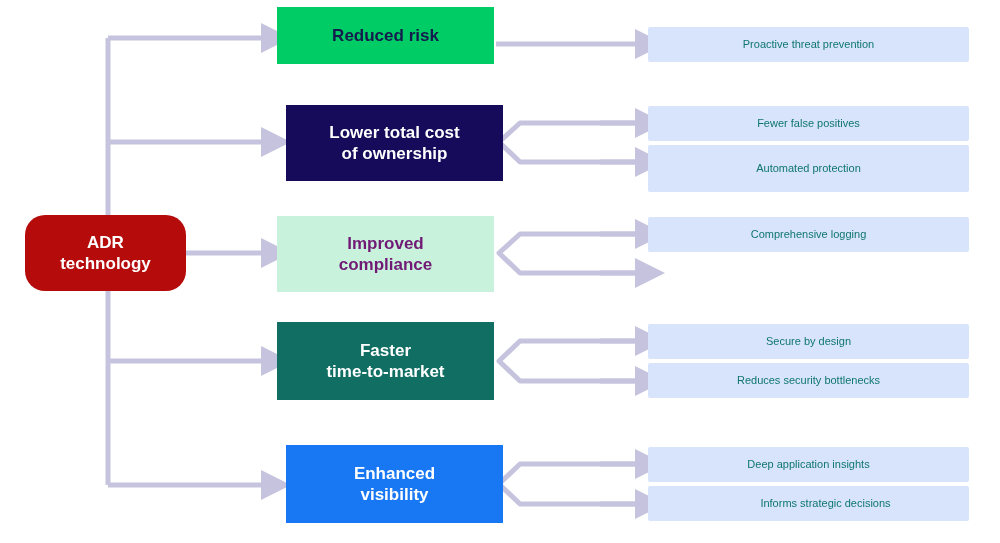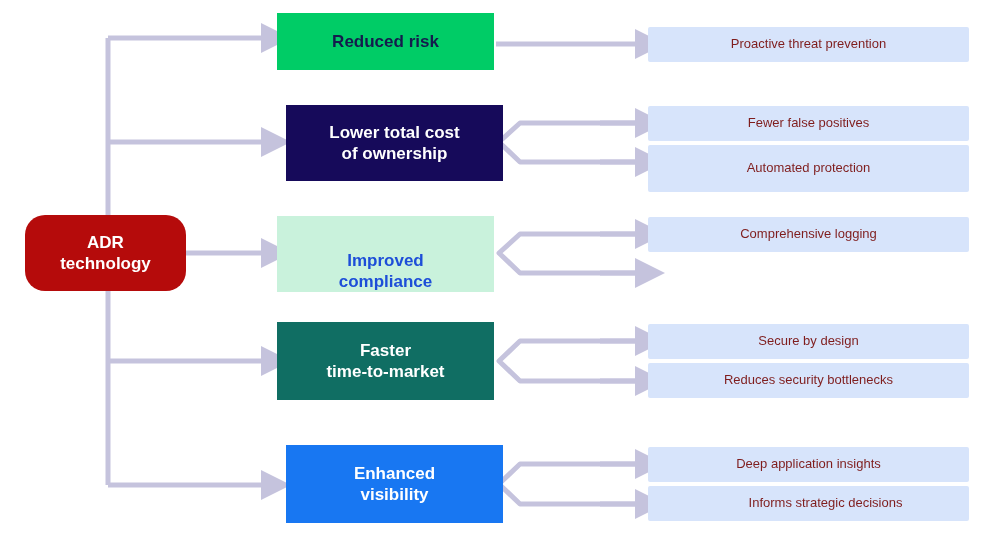--- a/index.html
+++ b/index.html
@@ -34,23 +34,23 @@
     font-size: 17px;
     font-weight: bold;
     color: #ffffff;
     border-radius: 20px;
   }
   .node-benefit {
     font-size: 17px;
     font-weight: bold;
   }
   .node-detail {
-    font-size: 13px;
+    font-size: 11px;
     font-weight: normal;
-    color: #7f1d1d;
+    color: #0f766e;
     border-radius: 2px;
   }
   .node-label {
     white-space: pre-line;
     display: block;
   }
   svg.connectors {
     position: absolute;
     left: 0;
     top: 0;
@@ -101,30 +101,30 @@
       <path d="M600,464 L640,464" fill="none" stroke="#c5c3dd" stroke-width="5" marker-end="url(#arrowhead)"></path>
       <path d="M600,504 L640,504" fill="none" stroke="#c5c3dd" stroke-width="5" marker-end="url(#arrowhead)"></path>
     </g>
   </svg>
 
   <div class="node node-root" style="left:25px; top:215px; width:161px; height:76px; background:#b50b0b;">
     <span class="node-label">ADR
 technology</span>
   </div>
 
-  <div class="node node-benefit" style="left:277px; top:13px; width:217px; height:57px; background:#00cc66; color:#141b4d;">
+  <div class="node node-benefit" style="left:277px; top:7px; width:217px; height:57px; background:#00cc66; color:#141b4d;">
     <span class="node-label">Reduced risk</span>
   </div>
 
   <div class="node node-benefit" style="left:286px; top:105px; width:217px; height:76px; background:#160a5a; color:#ffffff;">
     <span class="node-label">Lower total cost
 of ownership</span>
   </div>
 
-  <div class="node node-benefit" style="left:277px; top:216px; width:217px; height:76px; background:#c9f2dc; color:#1d4ed8;align-items:flex-end;">
+  <div class="node node-benefit" style="left:277px; top:216px; width:217px; height:76px; background:#c9f2dc; color:#701a75;">
     <span class="node-label">Improved
 compliance</span>
   </div>
 
   <div class="node node-benefit" style="left:277px; top:322px; width:217px; height:78px; background:#106e63; color:#ffffff;">
     <span class="node-label">Faster
 time-to-market</span>
   </div>
 
   <div class="node node-benefit" style="left:286px; top:445px; width:217px; height:78px; background:#1877f2; color:#ffffff;">

